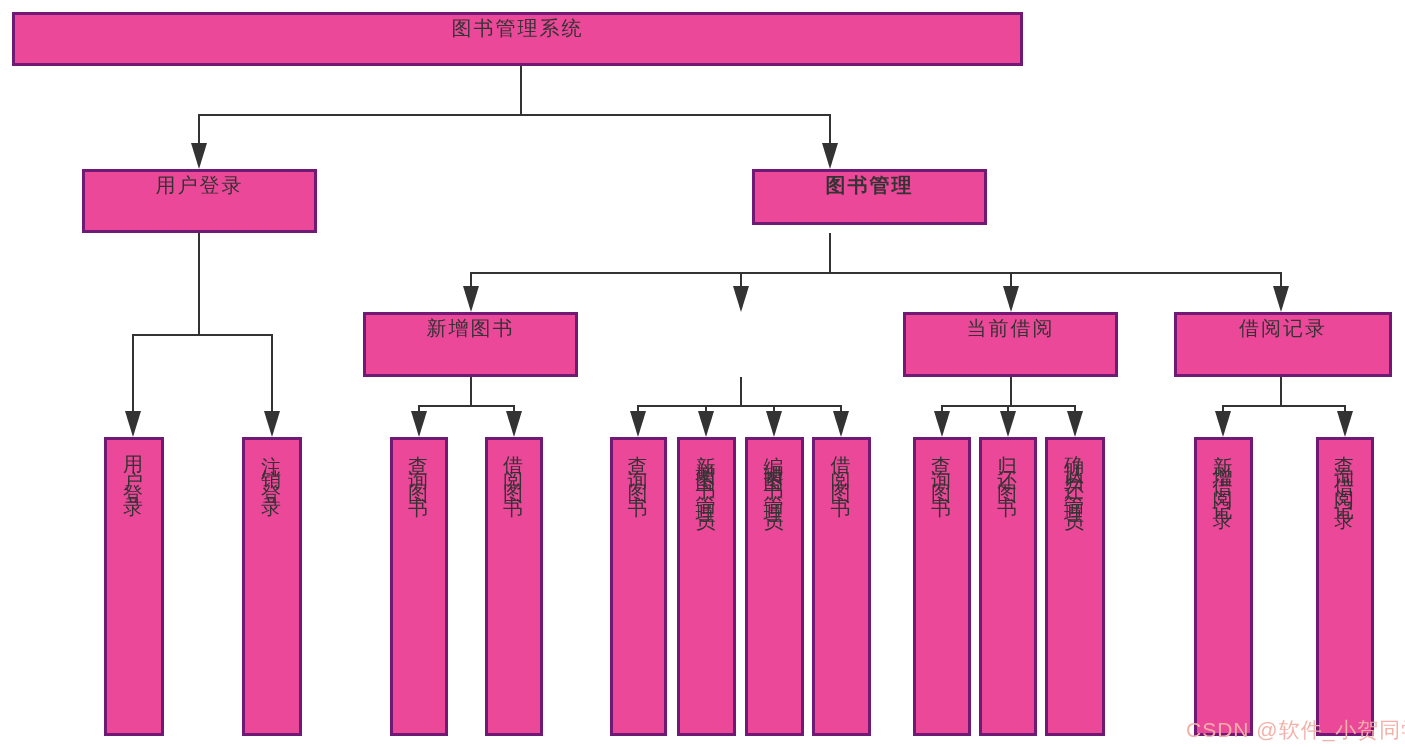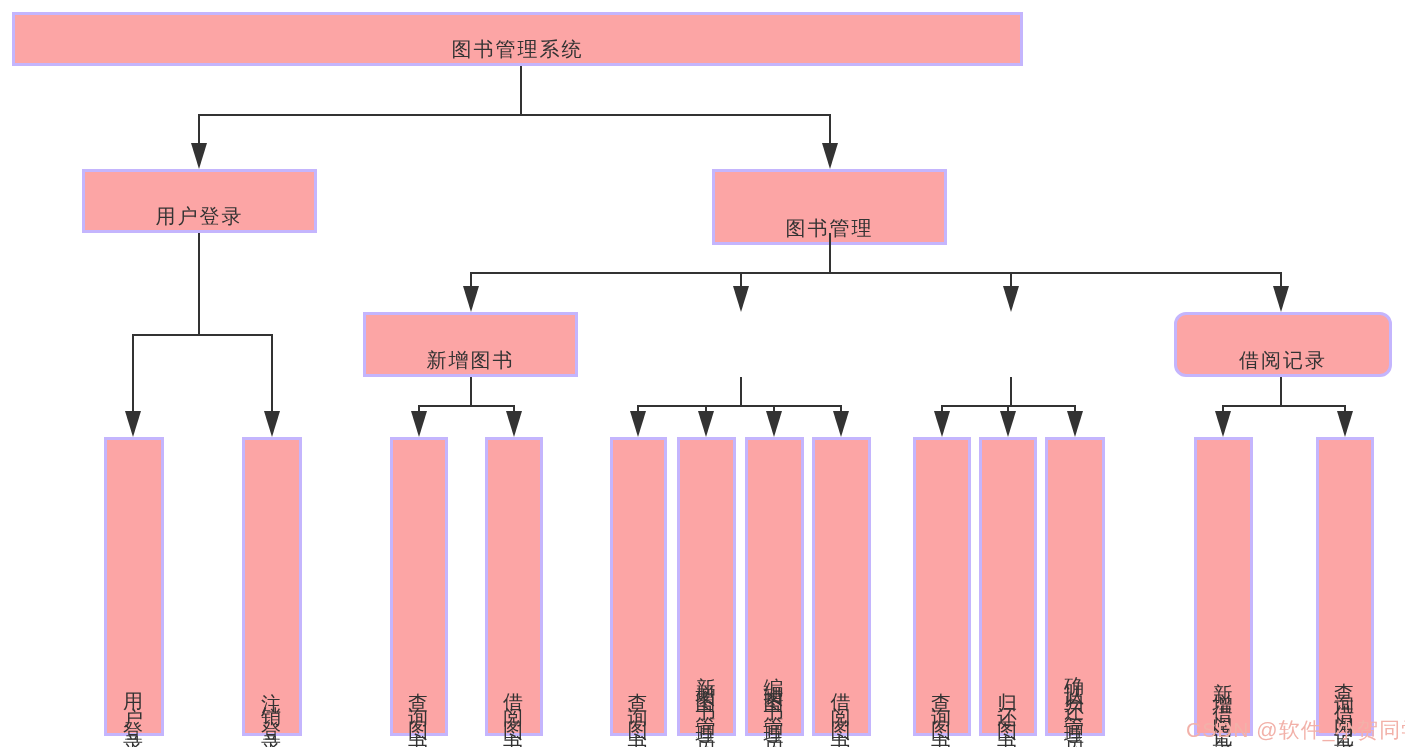--- a/index.html
+++ b/index.html
@@ -3,22 +3,22 @@
 <meta charset="utf-8">
 <style>
   html,body{margin:0;padding:0;background:#ffffff;}
   .stage{
     position:relative;width:1405px;height:747px;background:#ffffff;
     font-family:"Liberation Sans","DejaVu Sans",sans-serif;
     overflow:hidden;
   }
   .box{
     position:absolute;box-sizing:border-box;
-    border:3px solid #c4b5fd;background:#fca5a5;color:#333333;
-    display:flex;align-items:flex-end;justify-content:center;
+    border:3px solid #701a75;background:#ec4899;color:#333333;
+    display:flex;align-items:flex-start;justify-content:center;
   }
   .hlabel{font-size:20px;letter-spacing:2px;white-space:nowrap;}
   .vleaf{
     writing-mode:vertical-rl;text-orientation:mixed;
     font-size:20px;color:#333333;
   }
   .ls4{letter-spacing:14px;}
   .ls6{letter-spacing:11px;}
   .ls9{letter-spacing:8px;}
   .line{position:absolute;background:#333333;}
@@ -37,28 +37,31 @@
 
 <div class="stage">
 
   <div class="box" style="left:12px;top:12px;width:1011px;height:54px;">
     <span class="hlabel">图书管理系统</span>
   </div>
 
   <div class="box" style="left:82px;top:169px;width:235px;height:64px;">
     <span class="hlabel">用户登录</span>
   </div>
-  <div class="box" style="left:712px;top:169px;width:235px;height:76px;">
+  <div class="box" style="left:752px;top:169px;width:235px;height:56px;font-weight:bold;">
     <span class="hlabel">图书管理</span>
   </div>
 
   <div class="box" style="left:363px;top:312px;width:215px;height:65px;">
     <span class="hlabel">新增图书</span>
   </div>
-  <div class="box" style="left:1174px;top:312px;width:218px;height:65px;border-radius:12px;">
+  <div class="box" style="left:903px;top:312px;width:215px;height:65px;">
+    <span class="hlabel">当前借阅</span>
+  </div>
+  <div class="box" style="left:1174px;top:312px;width:218px;height:65px;">
     <span class="hlabel">借阅记录</span>
   </div>
 
   <div class="box" style="left:104px;top:437px;width:60px;height:299px;">
     <span class="vleaf ls4">用户登录</span>
   </div>
   <div class="box" style="left:242px;top:437px;width:60px;height:299px;">
     <span class="vleaf ls4">注销登录</span>
   </div>
 

